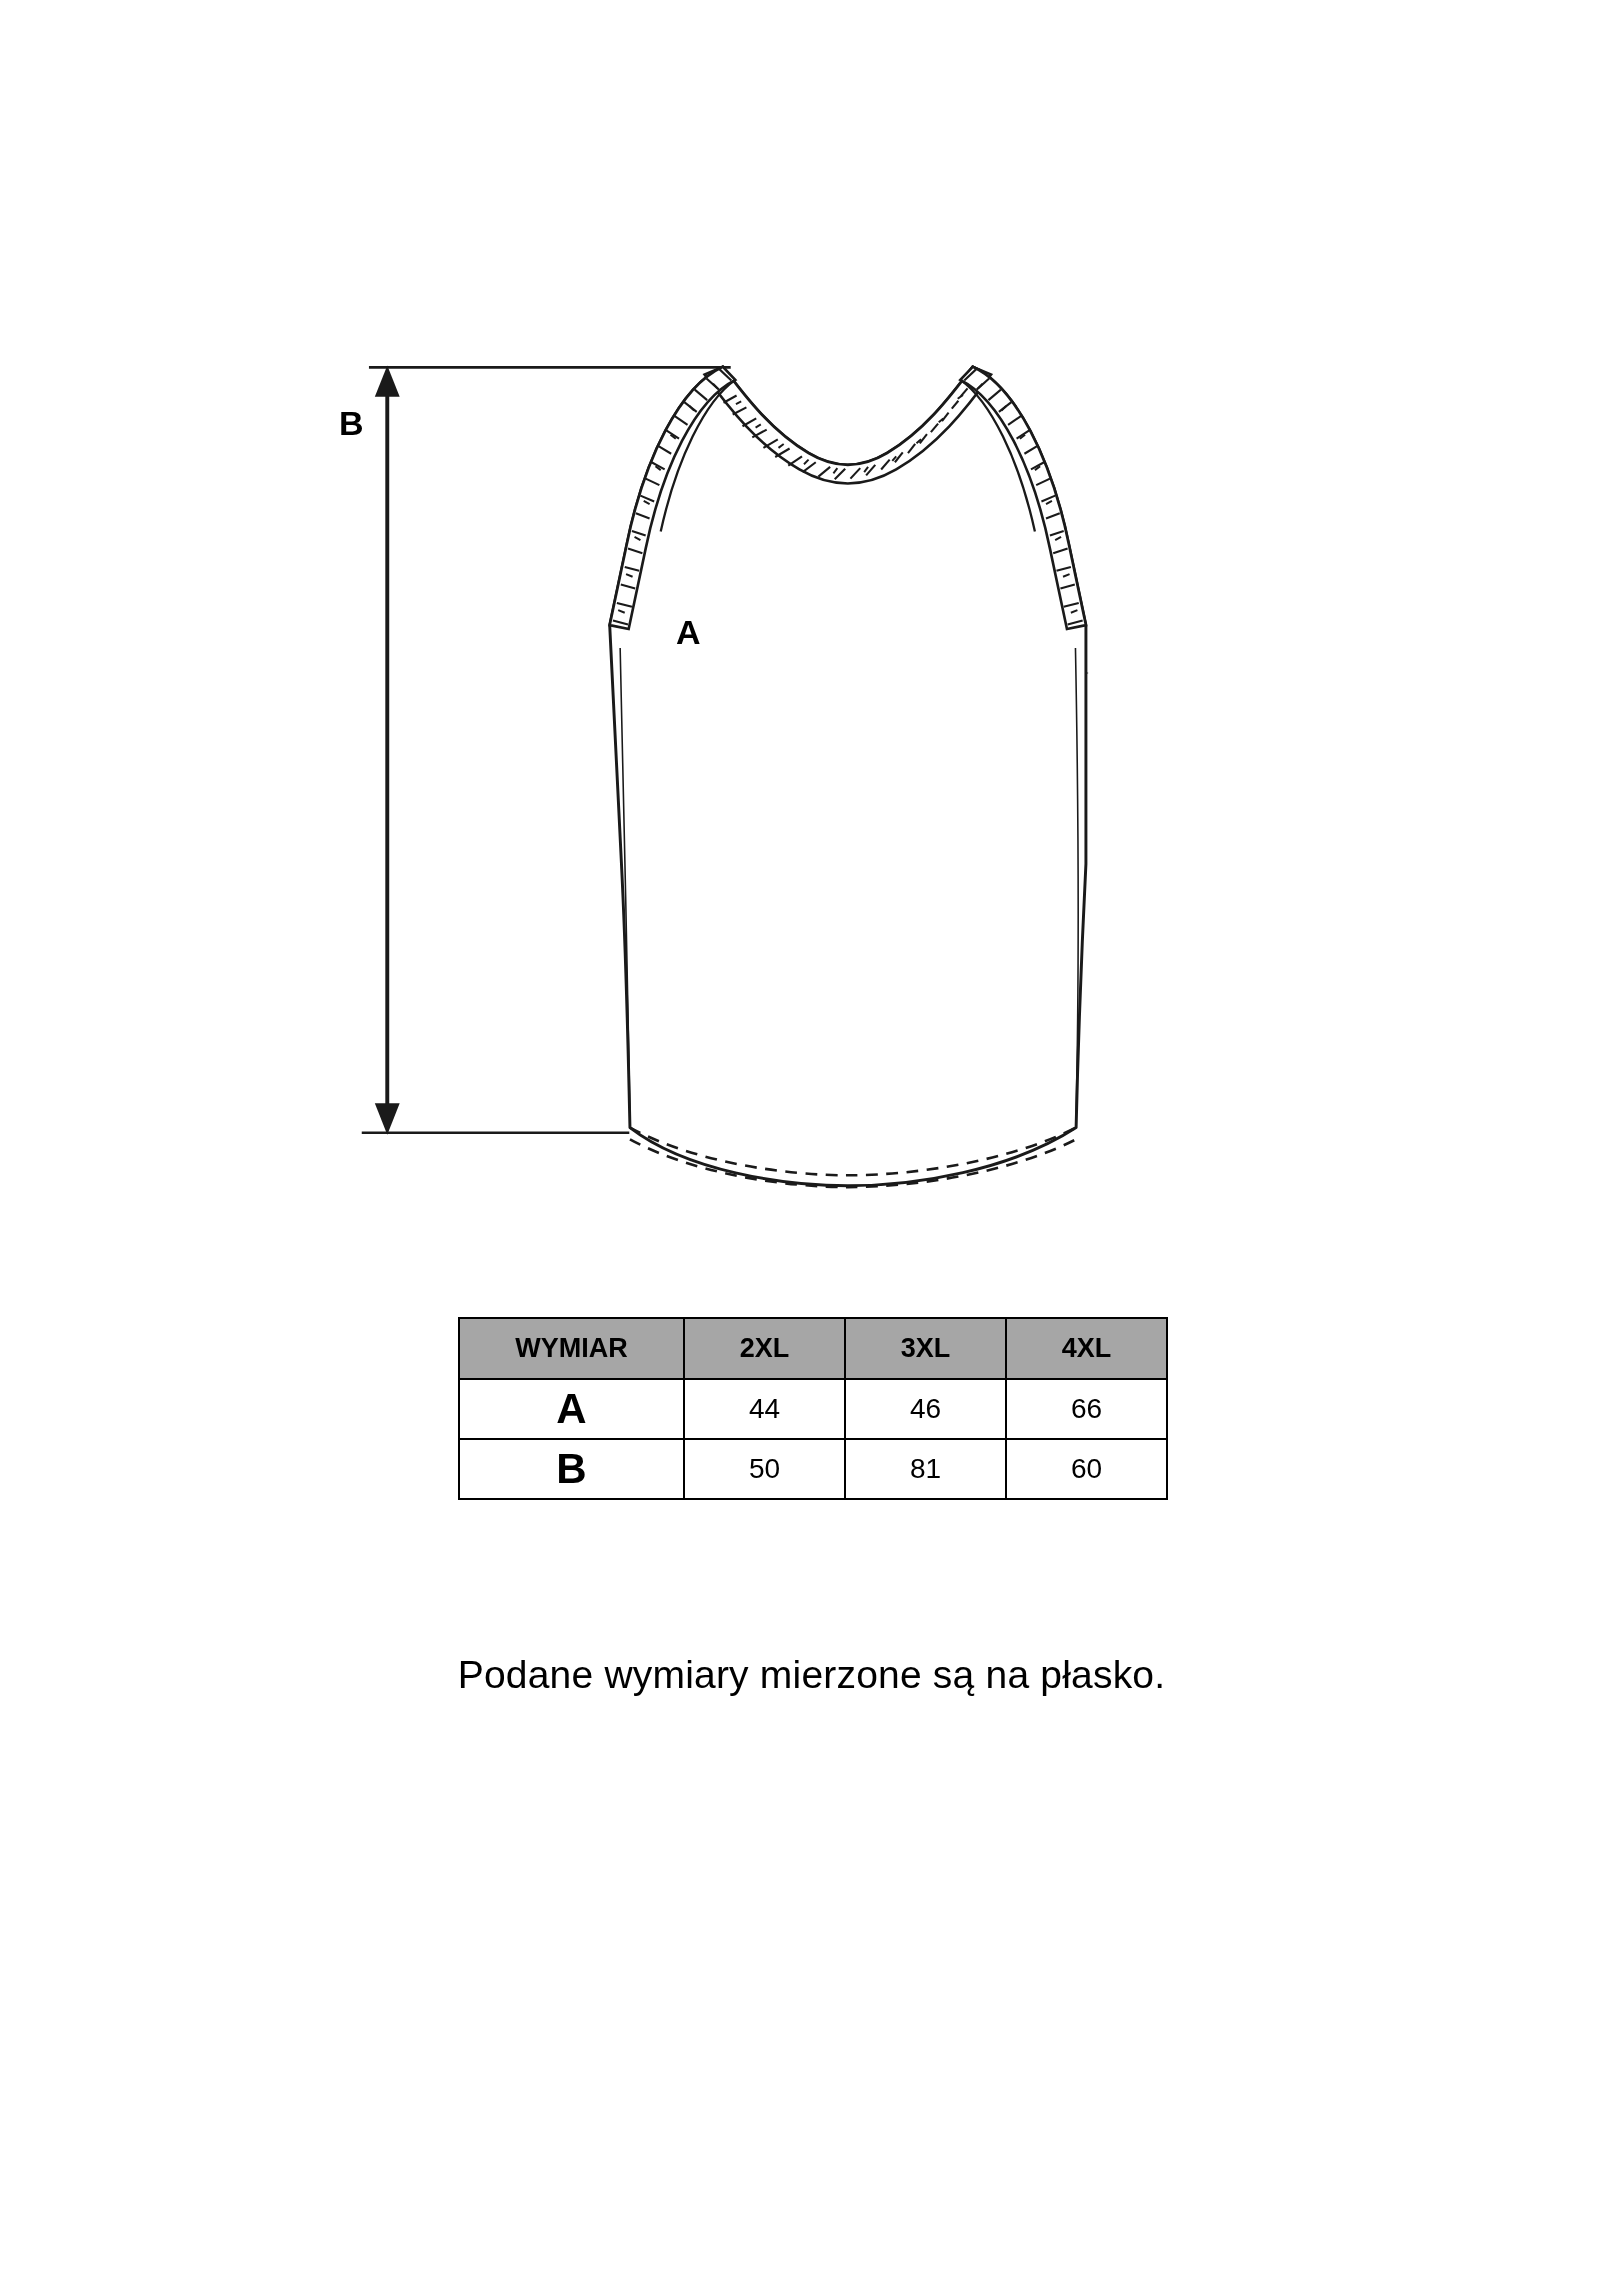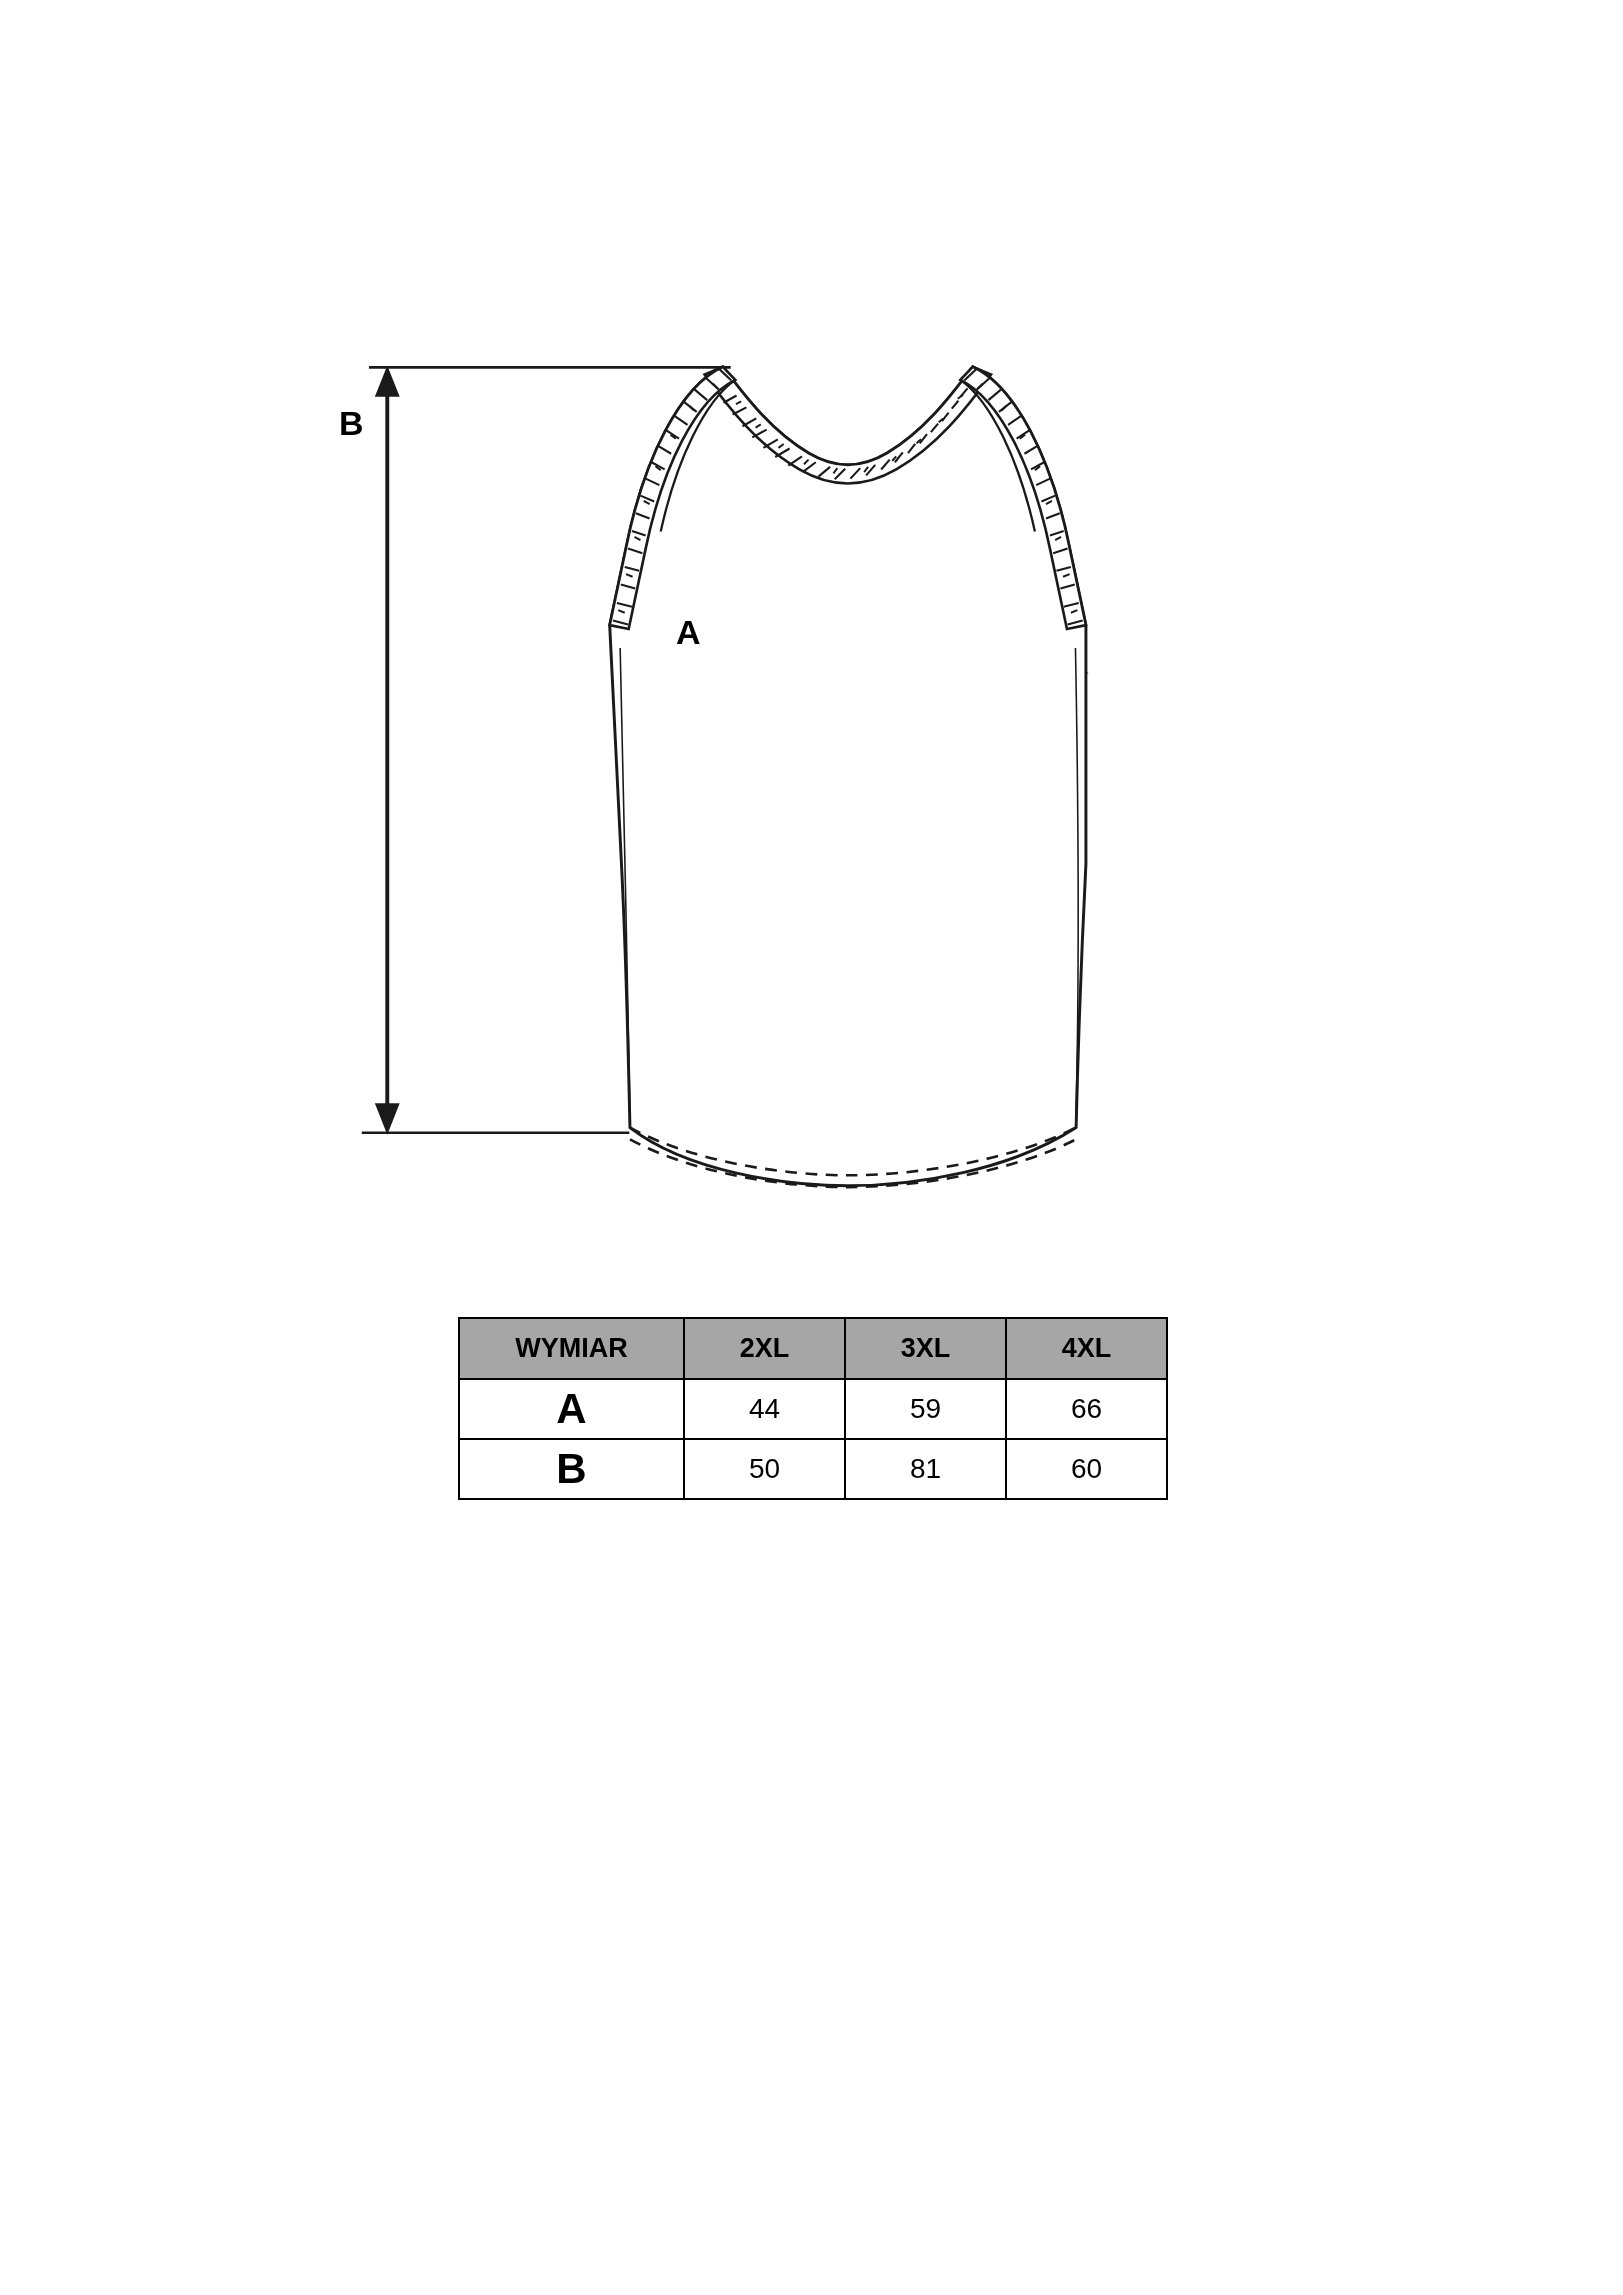--- a/index.html
+++ b/index.html
@@ -328,28 +328,29 @@
           <th>WYMIAR</th>
           <th>2XL</th>
           <th>3XL</th>
           <th>4XL</th>
         </tr>
       </thead>
       <tbody>
         <tr>
           <td class="rowhead">A</td>
           <td class="value">44</td>
-          <td class="value">59</td>
+          <td class="value">46</td>
           <td class="value">66</td>
         </tr>
         <tr>
           <td class="rowhead">B</td>
           <td class="value">50</td>
           <td class="value">81</td>
           <td class="value">60</td>
         </tr>
       </tbody>
     </table>
   </div>
 
+  <div id="footnote">Podane wymiary mierzone są na płasko.</div>
 
 </div>
 
 
 </body></html>

